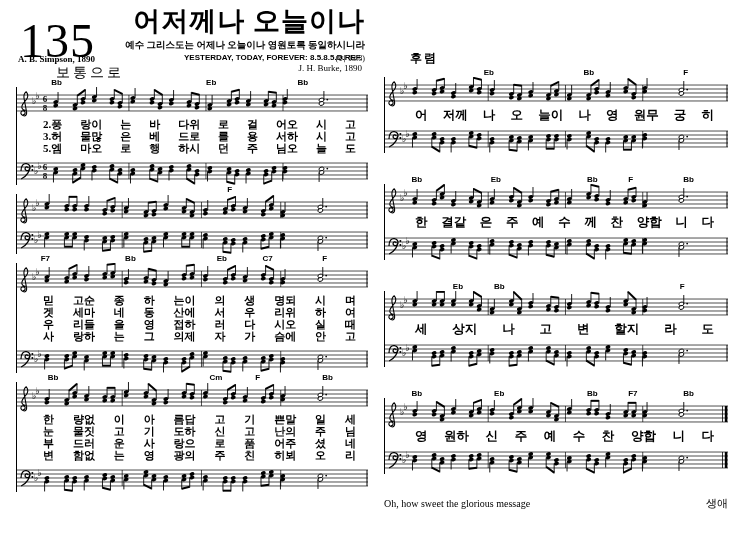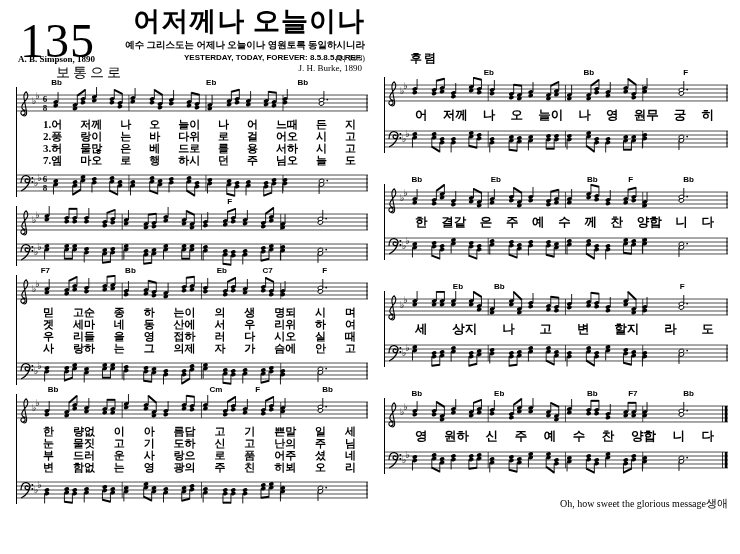--- a/index.html
+++ b/index.html
@@ -32,21 +32,21 @@
   svg.staff{display:block;width:100%;height:30px;}
   .lyrics{padding:1px 12px 1px 26px;}
   .lyr{font-size:11px;font-weight:bold;line-height:12px;white-space:nowrap;
        text-align:justify;text-align-last:justify;}
   .rlyr{font-size:12.5px;font-weight:bold;line-height:16px;padding:0 14px 0 30px;
         text-align:justify;text-align-last:justify;white-space:nowrap;}
   .rsystem{margin-bottom:22px;}
   
   .guitar{font-size:9px;font-weight:bold;font-family:"Liberation Sans","DejaVu Sans",sans-serif;
           margin-top:6px;letter-spacing:.3px;}
-  .footrow{display:flex;justify-content:flex-end;margin-top:12px;align-items:baseline;}
+  .footrow{display:flex;justify-content:space-between;margin-top:12px;align-items:baseline;}
   .first-line{font-size:10px;}
   .section{font-size:11px;}
 </style>
 </head>
 <body>
 
 <div class="page">
 
   <div class="hymn-number">135</div>
   <div class="titleblock">
@@ -147,24 +147,23 @@
             <ellipse cx="268.75" cy="12" rx="2.5" ry="1.9" transform="rotate(-18 268.75 12)" fill="#000" stroke="#000" stroke-width="0"></ellipse>
             <ellipse cx="268.75" cy="15.5" rx="2.5" ry="1.9" transform="rotate(-18 268.75 15.5)" fill="#000" stroke="#000" stroke-width="0"></ellipse>
             <line x1="271.05" y1="12" x2="271.05" y2="2" stroke="#000" stroke-width="0.9"></line>
             <ellipse cx="305.375" cy="13" rx="2.5" ry="1.9" transform="rotate(-18 305.375 13)" fill="#fff" stroke="#000" stroke-width="0.9"></ellipse>
             <ellipse cx="305.375" cy="16.5" rx="2.5" ry="1.9" transform="rotate(-18 305.375 16.5)" fill="#fff" stroke="#000" stroke-width="0.9"></ellipse>
             <line x1="307.775" y1="12.8" x2="307.775" y2="4" stroke="#000" stroke-width="0.9"></line>
             <circle cx="311.175" cy="12.6" r="0.9" fill="#000"></circle>
             <line x1="351" y1="8" x2="351" y2="24" stroke="#000" stroke-width="1"></line>
           </svg>
         <div class="lyrics">
-          <div class="lyr">1.어 저께 나 오 늘이 나 어 느때 든 지</div>
           <div class="lyr">2.풍 랑이 는 바 다위 로 걸 어오 시 고</div>
           <div class="lyr">3.허 물많 은 베 드로 를 용 서하 시 고</div>
-          <div class="lyr">7.엠 마오 로 행 하시 던 주 님오 늘 도</div>
+          <div class="lyr">5.엠 마오 로 행 하시 던 주 님오 늘 도</div>
         </div>
         <svg class="staff" viewBox="0 0 352 30">
             <line x1="0" y1="8" x2="352" y2="8" stroke="#000" stroke-width="0.7"></line>
             <line x1="0" y1="12" x2="352" y2="12" stroke="#000" stroke-width="0.7"></line>
             <line x1="0" y1="16" x2="352" y2="16" stroke="#000" stroke-width="0.7"></line>
             <line x1="0" y1="20" x2="352" y2="20" stroke="#000" stroke-width="0.7"></line>
             <line x1="0" y1="24" x2="352" y2="24" stroke="#000" stroke-width="0.7"></line>
             <path d="M4 16 C4 10.5 6.5 8.2 9.4 8.6 C12.4 9 13.4 11.2 13 13.3 C12.6 15.4 10.4 16.2 9 15.2 C7.6 14.2 7.9 12.2 9.4 11.9 C10.6 11.7 11.3 12.4 11.3 13.3 M13 11.5 C13.3 15.5 9.5 21.5 4.2 24" fill="none" stroke="#000" stroke-width="1.3"></path>
             <circle cx="15.4" cy="11" r="1" fill="#000"></circle>
             <circle cx="15.4" cy="15" r="1" fill="#000"></circle>

